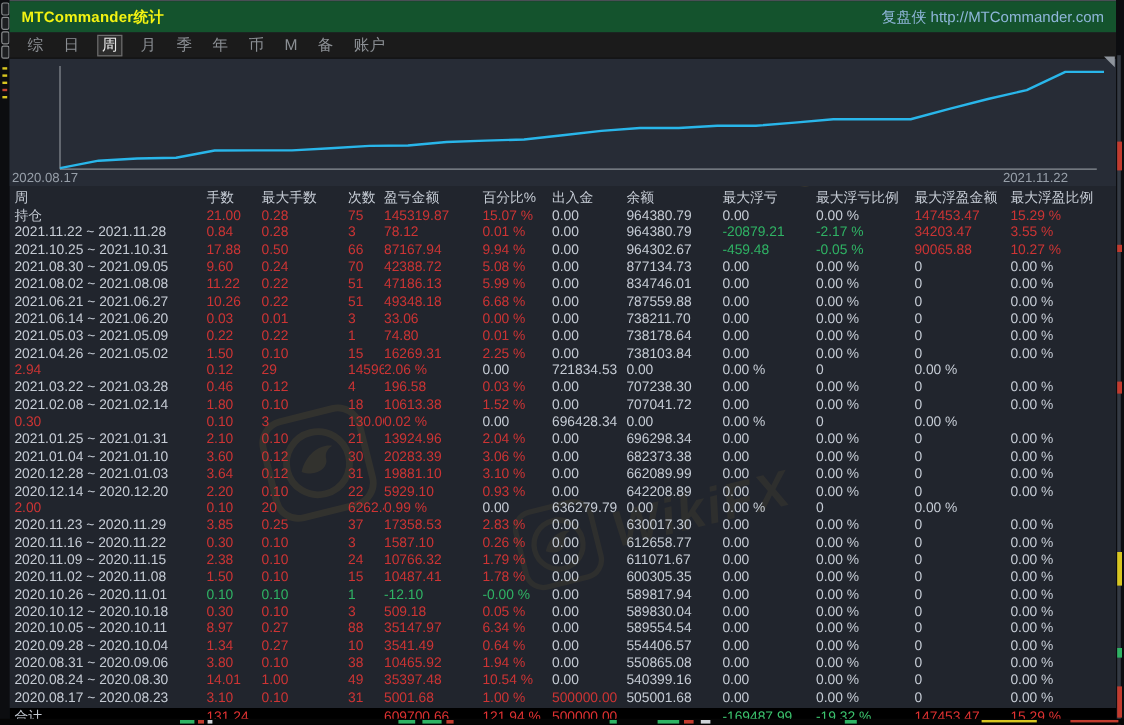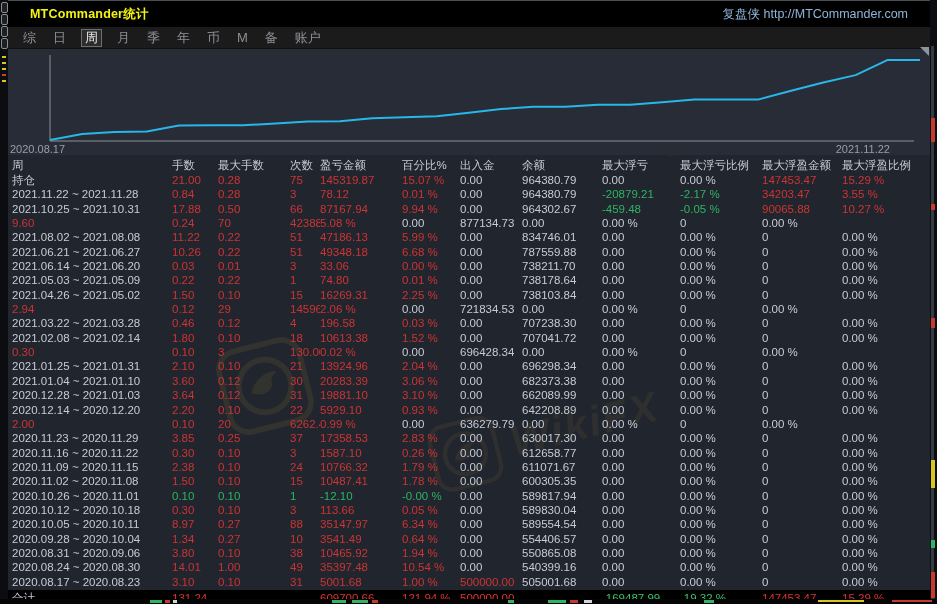--- a/index.html
+++ b/index.html
@@ -8,21 +8,21 @@
 
   
   .left-strip{position:absolute;left:0;top:0;width:8px;height:604px;background:#0c0d10;}
   .ls-btn{position:absolute;left:1px;width:5px;height:9px;border:1px solid #8a8d90;border-radius:2px;background:#1d1f22;}
   .ls-dash{position:absolute;left:2px;width:4px;height:2px;background:#d8c620;}
   .ls-dash.red{background:#c44432;}
 
   
   .window{position:absolute;left:8px;top:0;width:922px;height:600px;background:#21252d;
           border-top:1px solid #4a4e55;box-sizing:border-box;}
-  .titlebar{height:26px;background:#000000;display:flex;align-items:center;padding:0 22px;box-sizing:border-box;}
+  .titlebar{height:26px;background:#14532d;display:flex;align-items:center;padding:0 10px;box-sizing:border-box;}
   .title{color:#f3f312;font-size:12.5px;font-weight:bold;letter-spacing:.2px;}
   .titlebar-link{margin-left:auto;color:#8fb6da;font-size:12.5px;text-decoration:none;}
   .menubar{height:21px;background:#1b1b1b;display:flex;align-items:center;gap:13px;
            padding-left:13px;font-size:13px;color:#8b8f94;border-bottom:1px solid #101010;}
   .menu-item{cursor:default;padding:0 2px;line-height:16px;}
   .menu-item.selected{color:#e9e9e9;background:#2c2c2c;border:1px solid #6e6e6e;padding:0 3px;}
 
   
   .chart{position:relative;height:106px;background:#272c36;}
   .chart svg{position:absolute;left:0;top:0;}
@@ -188,20 +188,21 @@
             <div class="cell r">87167.94</div>
             <div class="cell r">9.94 %</div>
             <div class="cell w">0.00</div>
             <div class="cell w">964302.67</div>
             <div class="cell g">-459.48</div>
             <div class="cell g">-0.05 %</div>
             <div class="cell r">90065.88</div>
             <div class="cell r">10.27 %</div>
           </div>
           <div class="trow">
+            <div class="cell w">2021.08.30 ~ 2021.09.05</div>
             <div class="cell r">9.60</div>
             <div class="cell r">0.24</div>
             <div class="cell r">70</div>
             <div class="cell r">42388.72</div>
             <div class="cell r">5.08 %</div>
             <div class="cell w">0.00</div>
             <div class="cell w">877134.73</div>
             <div class="cell w">0.00</div>
             <div class="cell w">0.00 %</div>
             <div class="cell w">0</div>
@@ -468,21 +469,21 @@
             <div class="cell w">0.00</div>
             <div class="cell w">0.00 %</div>
             <div class="cell w">0</div>
             <div class="cell w">0.00 %</div>
           </div>
           <div class="trow">
             <div class="cell w">2020.10.12 ~ 2020.10.18</div>
             <div class="cell r">0.30</div>
             <div class="cell r">0.10</div>
             <div class="cell r">3</div>
-            <div class="cell r">113.66</div>
+            <div class="cell r">509.18</div>
             <div class="cell r">0.05 %</div>
             <div class="cell w">0.00</div>
             <div class="cell w">589830.04</div>
             <div class="cell w">0.00</div>
             <div class="cell w">0.00 %</div>
             <div class="cell w">0</div>
             <div class="cell w">0.00 %</div>
           </div>
           <div class="trow">
             <div class="cell w">2020.10.05 ~ 2020.10.11</div>

